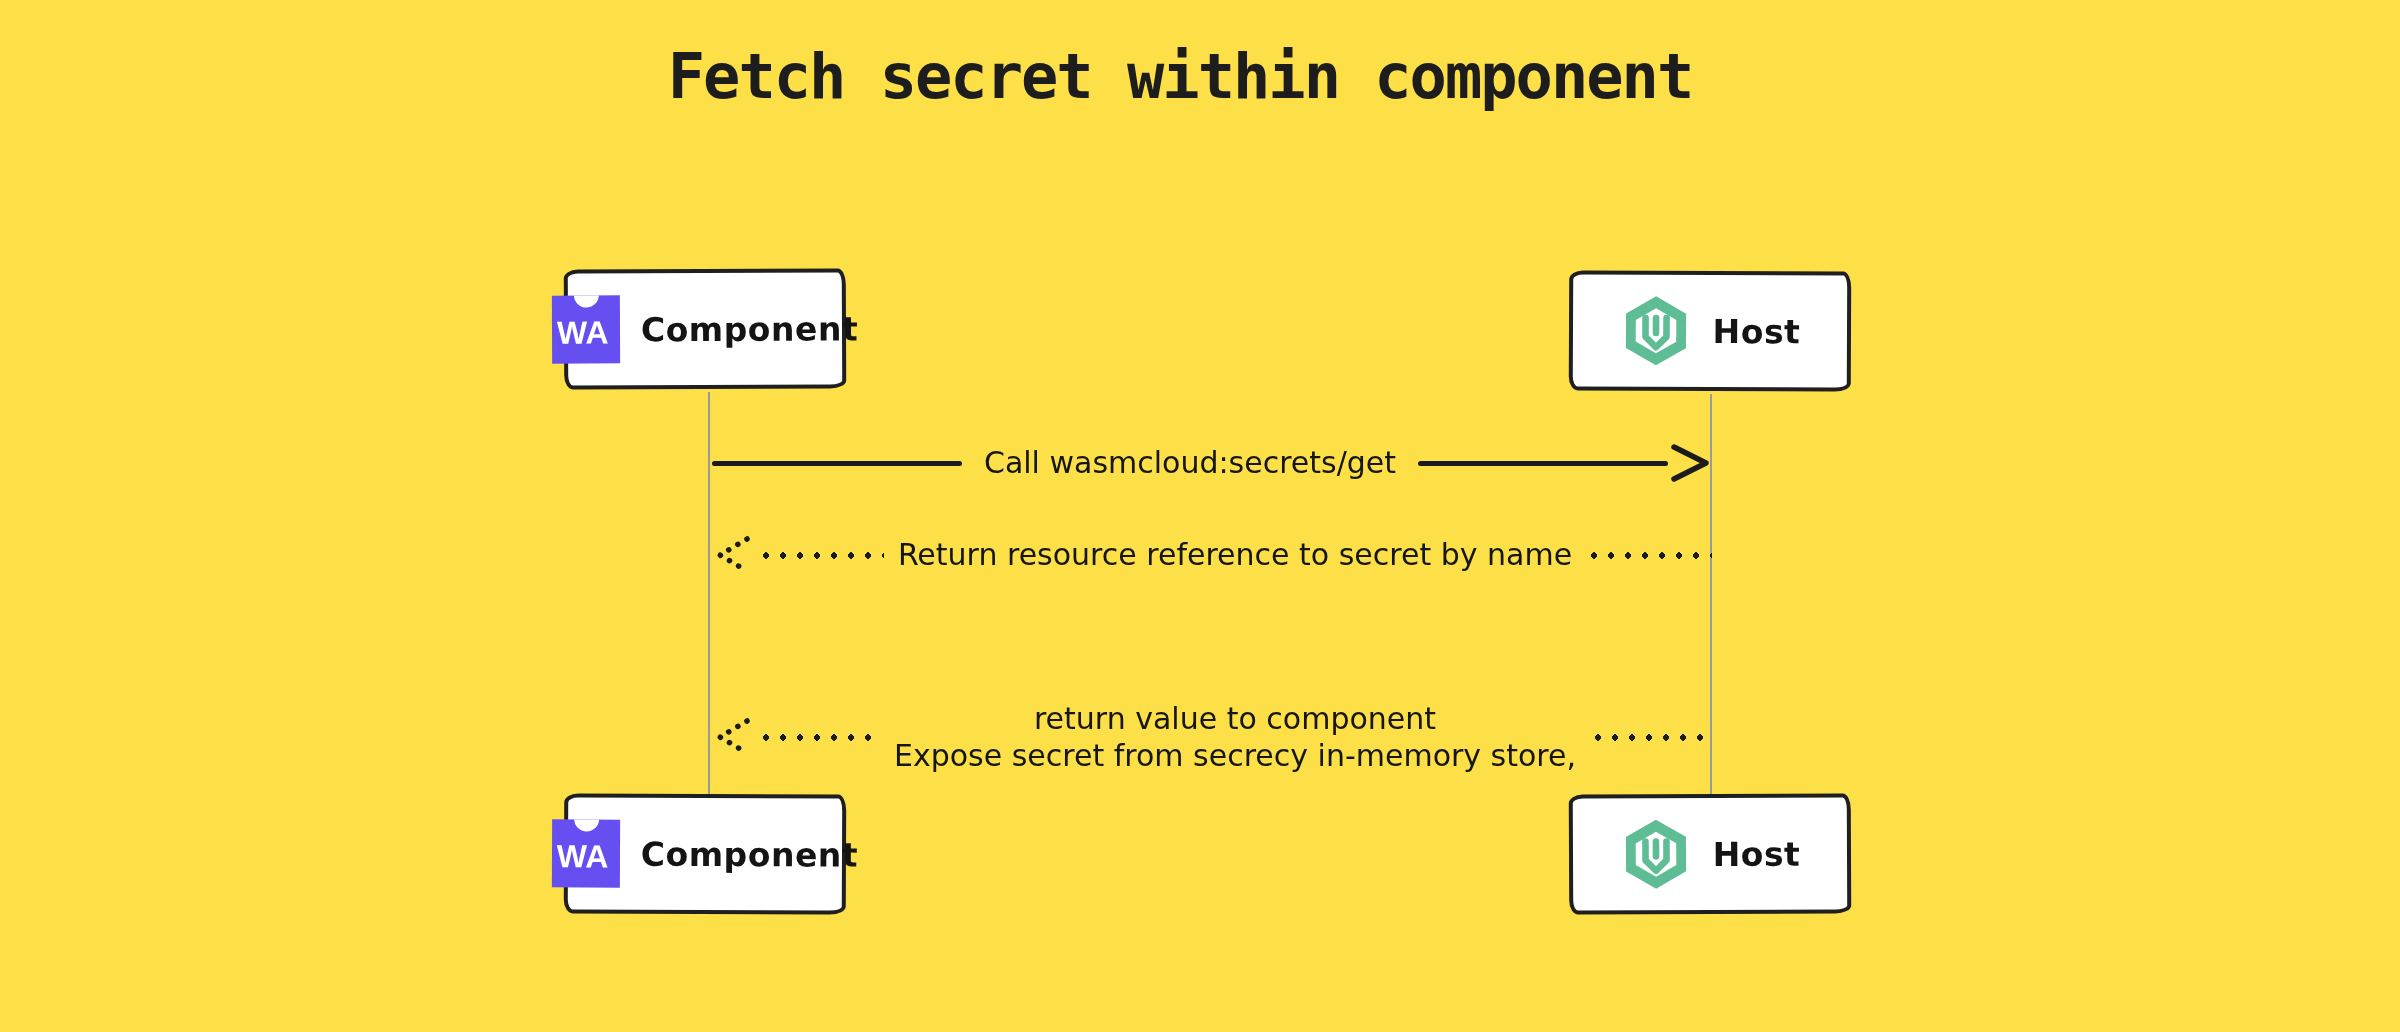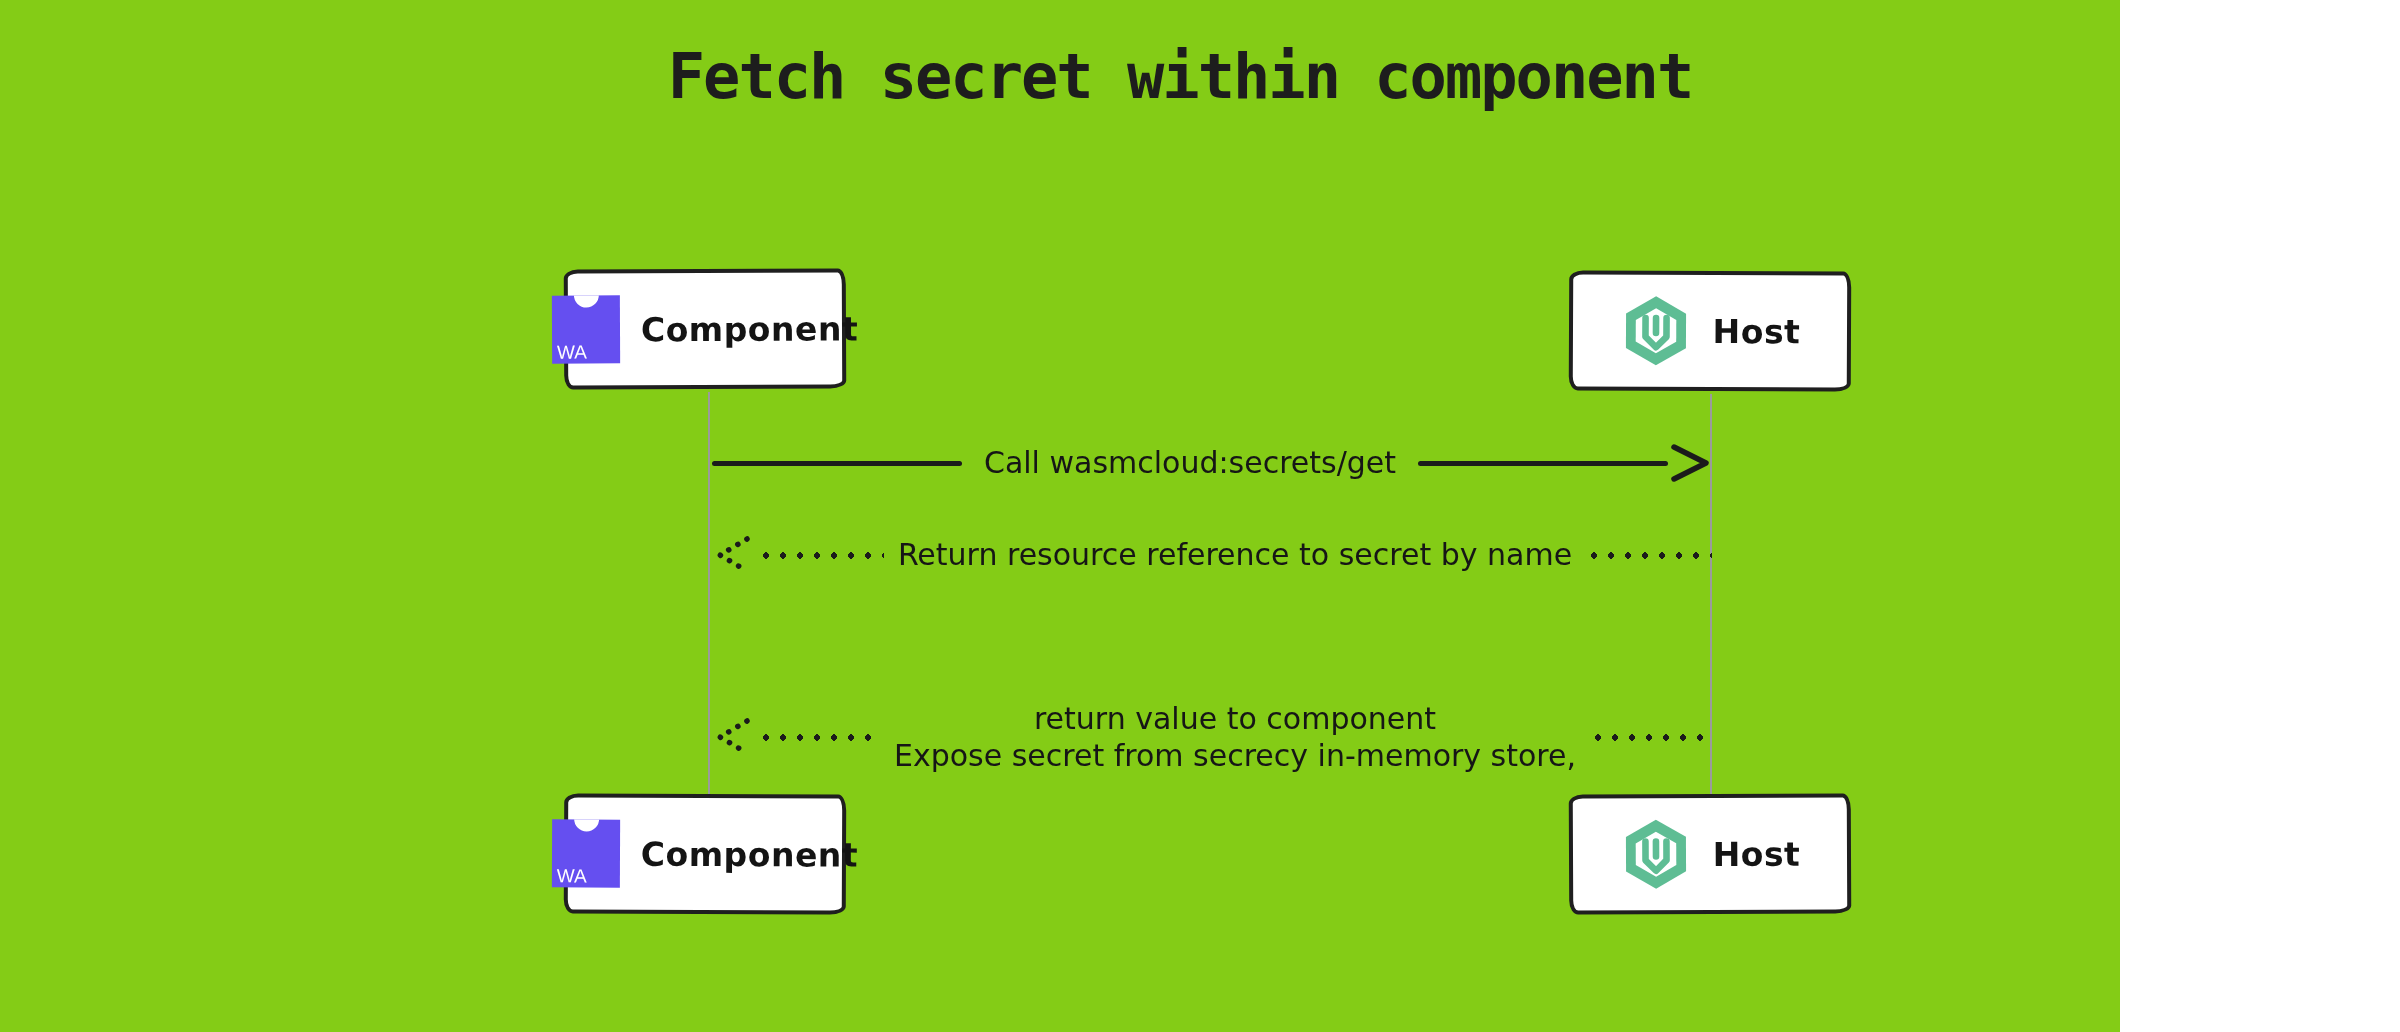--- a/index.html
+++ b/index.html
@@ -2,23 +2,23 @@
 <html><head>
 <meta charset="utf-8">
 <style>
   html,body{margin:0;padding:0;}
   body{
     font-family:"DejaVu Sans", sans-serif;
     background:#ffffff;
   }
   .stage{
     position:relative;
-    width:2120px;
+    width:2400px;
     height:1032px;
-    background:#84cc16;
+    background:#fde047;
     overflow:hidden;
   }
   
   .title{
     position:absolute;
     left:0; top:40px; width:2360px;
     text-align:center;
     font-family:"DejaVu Sans Mono", monospace;
     font-weight:bold;
     font-size:62px;
@@ -58,25 +58,25 @@
   }
   .wa-notch{
     position:absolute;
     top:-13px; left:22px;
     width:25px; height:25px;
     border-radius:50%;
     background:#ffffff;
   }
   .wa-text{
     position:absolute;
-    left:5px; bottom:0;
+    left:5px; bottom:12px;
     color:#ffffff;
     font-family:"Liberation Sans", sans-serif;
-    font-weight:normal;
-    font-size:19px;
+    font-weight:bold;
+    font-size:32px;
     letter-spacing:0px;
   }
   .wc-icon{flex:0 0 auto; width:72px; height:74px;}
   
   .lifeline{
     position:absolute;
     width:2px;
     background:#9b9b9b;
   }
   

